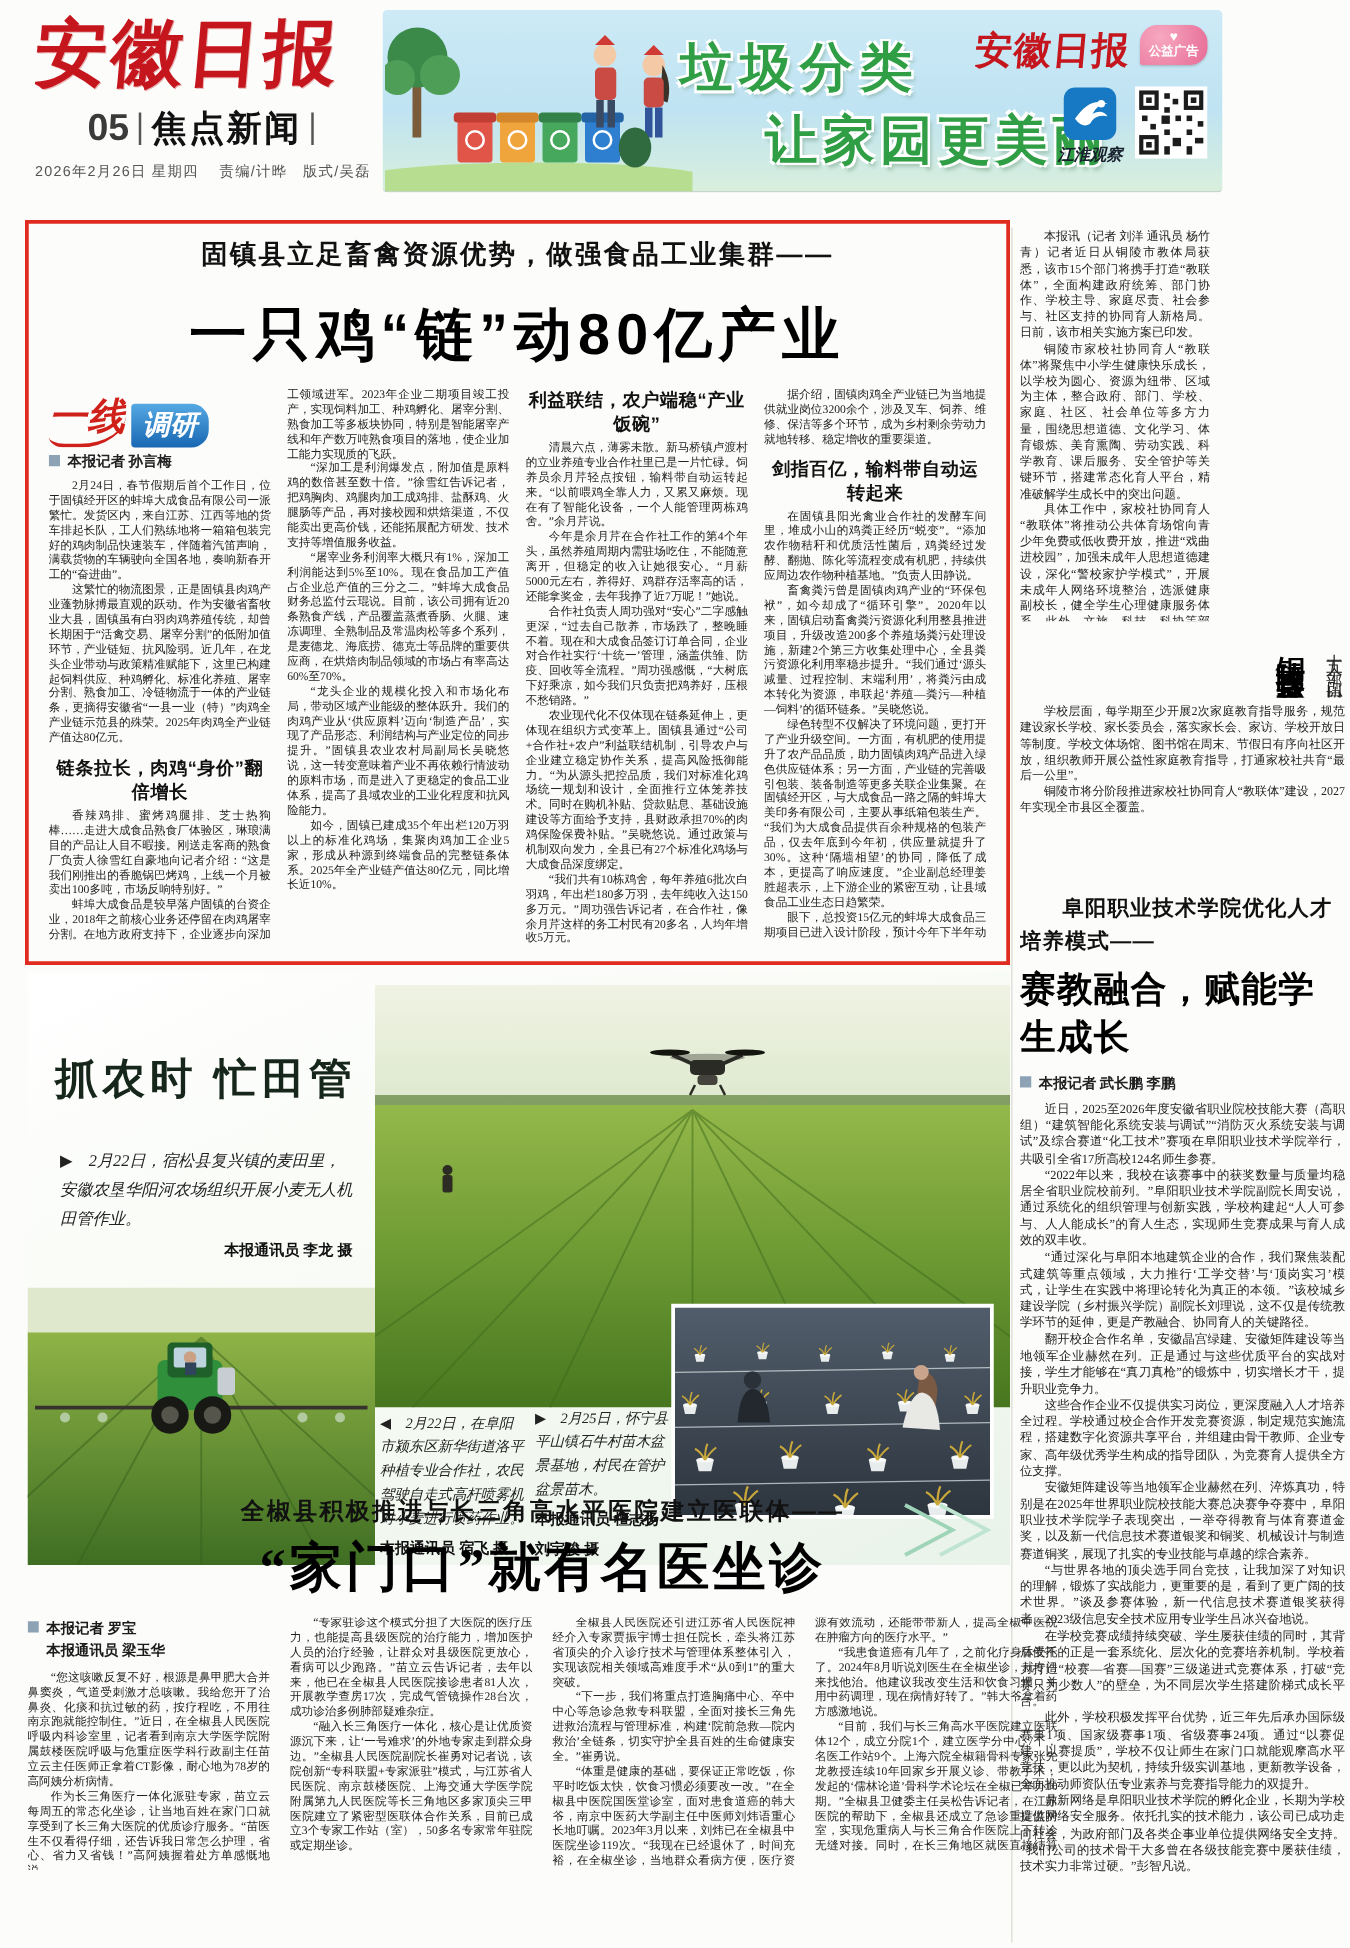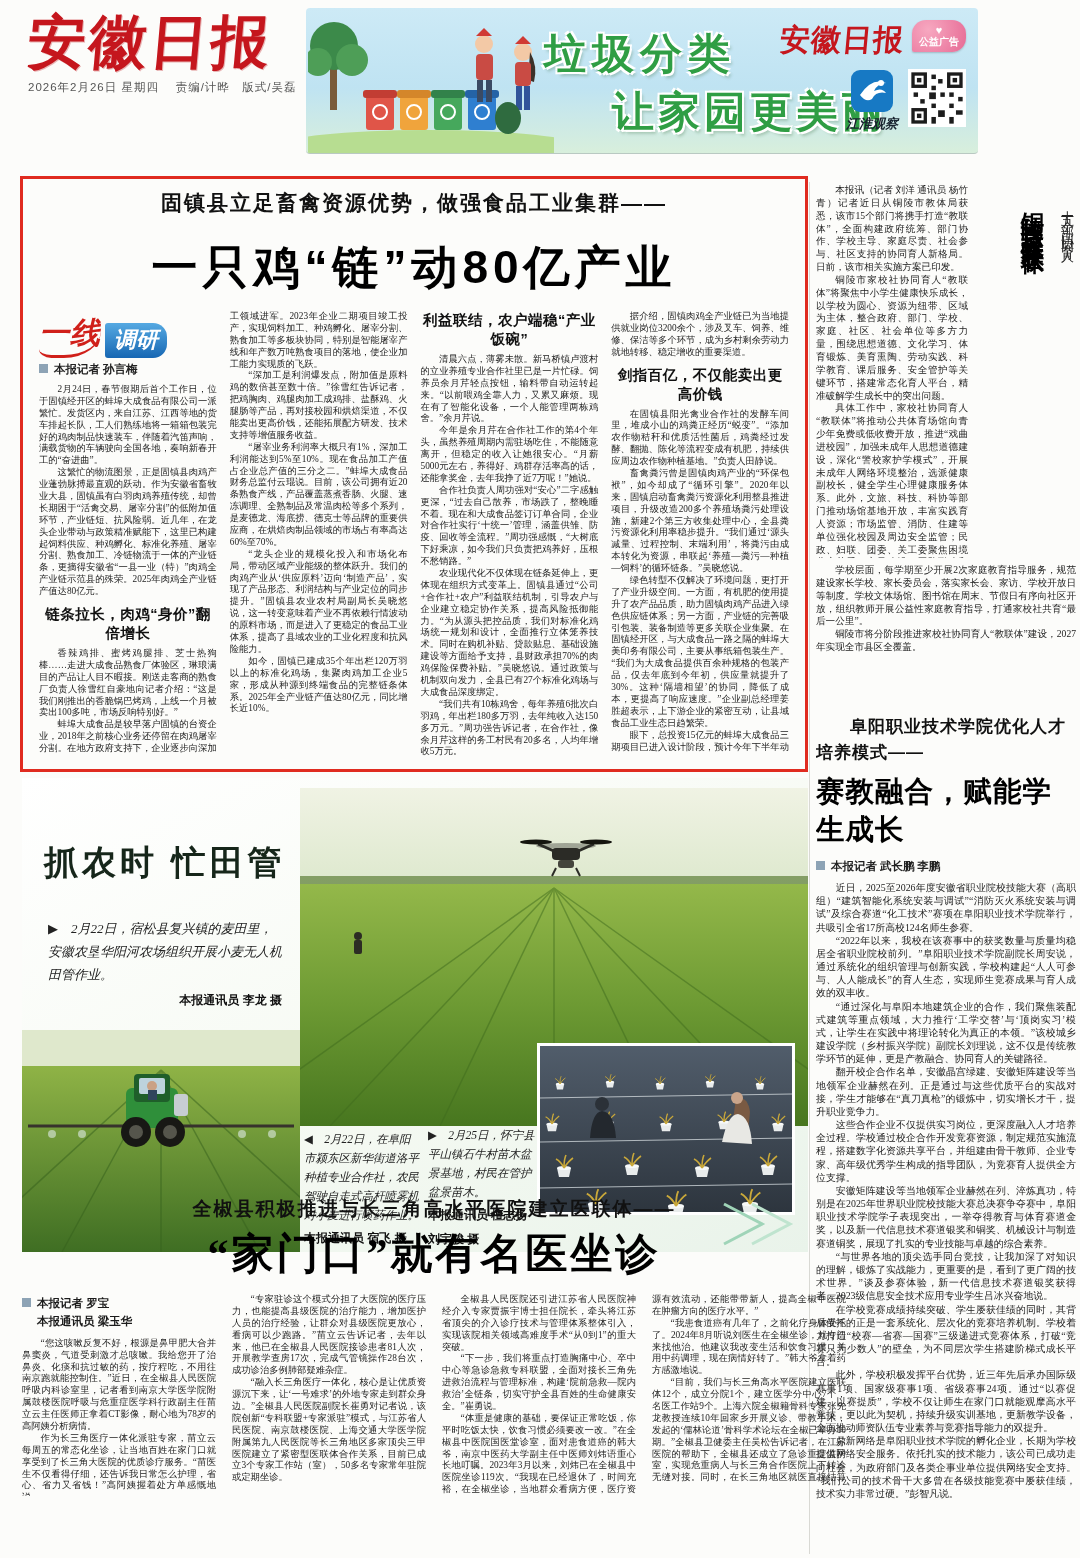--- a/index.html
+++ b/index.html
@@ -49,21 +49,21 @@
                   margin:7px 0 5px; letter-spacing:0.5px; break-inside:avoid; }
   .badge-line { display:flex; align-items:flex-end; gap:4px; margin:2px 0 4px; break-inside:avoid; }
   .dy-red { font-size:30px; font-weight:900; font-style:italic; color:#d0201a; font-family:"Liberation Serif",serif; letter-spacing:1px; border-bottom:3px solid #d0201a; border-radius:0 0 60% 20%; padding-bottom:1px; }
   .dy-blue { font-size:22px; font-weight:700; font-style:italic; color:#fff; background:linear-gradient(180deg,#55a9e2,#1767b3);
              padding:2px 9px 3px; border-radius:3px 14px 14px 3px; }
   .byline { font-family:Liberation Serif, serif; font-size:11.5px; font-weight:700; color:#222; margin:4px 0 7px; break-inside:avoid; }
   .sq { display:inline-block; width:9px; height:9px; background:#8da3b5; margin-right:6px; }
 
   
   .tl { position:absolute; left:816px; top:184px; width:260px; }
-  .tl-top { display:flex; height:374px; overflow:hidden; }
+  .tl-top { display:flex; height:374px; overflow:hidden;flex-direction:column; }
   .tl-body { width:152px; overflow:hidden; }
   .tl p { font-size:9.6px; line-height:1.34; }
   .tl-titles { flex:1; display:flex; flex-direction:row; justify-content:flex-end; gap:10px; padding-top:10px; }
   .v-main { writing-mode:vertical-rl; text-orientation:upright; font-family:"Liberation Serif",serif; font-weight:900;
             font-size:23px; letter-spacing:4px; color:#000; }
   .v-kicker { writing-mode:vertical-rl; text-orientation:upright; font-family:"Liberation Sans",sans-serif;
               font-size:13px; letter-spacing:5px; color:#222; padding-top:6px; }
   .tl-wide { margin-top:6px; height:142px; overflow:hidden; }
 
   
@@ -104,20 +104,26 @@
 
   .vrule { position:absolute; left:809px; top:182px; width:1px; height:1372px; background:#d9d9d4; }
 </style>
 </head>
 <body>
 
 <div class="page">
 
   <header class="masthead">
     <div class="brand-logo">安徽日报</div>
+    <div class="pageline">
+      <span class="pageno">05</span>
+      <span class="pbar"></span>
+      <span class="section-name">焦点新闻</span>
+      <span class="pbar"></span>
+    </div>
     <div class="dateline">
       <span>2026年2月26日 星期四</span>　
       <span>责编/计晔　版式/吴磊</span>
     </div>
   </header>
 
   <div class="banner">
     <svg class="banner-illu" width="246" height="146" viewBox="0 0 246 146">
       <ellipse cx="120" cy="138" rx="150" ry="16" fill="#b7dd91"></ellipse>
       <rect x="22" y="52" width="7" height="50" fill="#7a5b3a"></rect>
@@ -237,21 +243,21 @@
       <p>“屠宰业务利润率大概只有1%，深加工利润能达到5%至10%。现在食品加工产值占企业总产值的三分之二。”蚌埠大成食品财务总监付云琨说。目前，该公司拥有近20条熟食产线，产品覆盖蒸煮香肠、火腿、速冻调理、全熟制品及常温肉松等多个系列，是麦德龙、海底捞、德克士等品牌的重要供应商，在烘焙肉制品领域的市场占有率高达60%至70%。</p>
       <p>“龙头企业的规模化投入和市场化布局，带动区域产业能级的整体跃升。我们的肉鸡产业从‘供应原料’迈向‘制造产品’，实现了产品形态、利润结构与产业定位的同步提升。”固镇县农业农村局副局长吴晓悠说，这一转变意味着产业不再依赖行情波动的原料市场，而是进入了更稳定的食品工业体系，提高了县域农业的工业化程度和抗风险能力。</p>
       <p>如今，固镇已建成35个年出栏120万羽以上的标准化鸡场，集聚肉鸡加工企业5家，形成从种源到终端食品的完整链条体系。2025年全产业链产值达80亿元，同比增长近10%。</p>
       <h3>利益联结，农户端稳“产业饭碗”</h3>
       <p>清晨六点，薄雾未散。新马桥镇卢渡村的立业养殖专业合作社里已是一片忙碌。饲养员余月芹轻点按钮，输料带自动运转起来。“以前喂鸡全靠人力，又累又麻烦。现在有了智能化设备，一个人能管理两栋鸡舍。”余月芹说。</p>
       <p>今年是余月芹在合作社工作的第4个年头，虽然养殖周期内需驻场吃住，不能随意离开，但稳定的收入让她很安心。“月薪5000元左右，养得好、鸡群存活率高的话，还能拿奖金，去年我挣了近7万呢！”她说。</p>
       <p>合作社负责人周功强对“安心”二字感触更深，“过去自己散养，市场跌了，整晚睡不着。现在和大成食品签订订单合同，企业对合作社实行‘十统一’管理，涵盖供雏、防疫、回收等全流程。”周功强感慨，“大树底下好乘凉，如今我们只负责把鸡养好，压根不愁销路。”</p>
       <p>农业现代化不仅体现在链条延伸上，更体现在组织方式变革上。固镇县通过“公司+合作社+农户”利益联结机制，引导农户与企业建立稳定协作关系，提高风险抵御能力。“为从源头把控品质，我们对标准化鸡场统一规划和设计，全面推行立体笼养技术。同时在购机补贴、贷款贴息、基础设施建设等方面给予支持，县财政承担70%的肉鸡保险保费补贴。”吴晓悠说。通过政策与机制双向发力，全县已有27个标准化鸡场与大成食品深度绑定。</p>
       <p>“我们共有10栋鸡舍，每年养殖6批次白羽鸡，年出栏180多万羽，去年纯收入达150多万元。”周功强告诉记者，在合作社，像余月芹这样的务工村民有20多名，人均年增收5万元。</p>
       <p>据介绍，固镇肉鸡全产业链已为当地提供就业岗位3200余个，涉及叉车、饲养、维修、保洁等多个环节，成为乡村剩余劳动力就地转移、稳定增收的重要渠道。</p>
-      <h3>剑指百亿，不仅能卖出更高价钱</h3>
+      <h3>剑指百亿，输料带自动运转起来</h3>
       <p>在固镇县阳光禽业合作社的发酵车间里，堆成小山的鸡粪正经历“蜕变”。“添加农作物秸秆和优质活性菌后，鸡粪经过发酵、翻抛、陈化等流程变成有机肥，持续供应周边农作物种植基地。”负责人田静说。</p>
       <p>畜禽粪污曾是固镇肉鸡产业的“环保包袱”，如今却成了“循环引擎”。2020年以来，固镇启动畜禽粪污资源化利用整县推进项目，升级改造200多个养殖场粪污处理设施，新建2个第三方收集处理中心，全县粪污资源化利用率稳步提升。“我们通过‘源头减量、过程控制、末端利用’，将粪污由成本转化为资源，串联起‘养殖—粪污—种植—饲料’的循环链条。”吴晓悠说。</p>
       <p>绿色转型不仅解决了环境问题，更打开了产业升级空间。一方面，有机肥的使用提升了农产品品质，助力固镇肉鸡产品进入绿色供应链体系；另一方面，产业链的完善吸引包装、装备制造等更多关联企业集聚。在固镇经开区，与大成食品一路之隔的蚌埠大美印务有限公司，主要从事纸箱包装生产。“我们为大成食品提供百余种规格的包装产品，仅去年底到今年初，供应量就提升了30%。这种‘隔墙相望’的协同，降低了成本，更提高了响应速度。”企业副总经理姜胜超表示，上下游企业的紧密互动，让县域食品工业生态日趋繁荣。</p>
       <p>眼下，总投资15亿元的蚌埠大成食品三期项目已进入设计阶段，预计今年下半年动工，固镇经开区专门为项目建设扩容了供电、供水能力。“这些年，政府对我们的支持力度特别大，光是技术改造补贴就有数千万元，企业有信心将业务做大做强。”付云琨说，三期项目建成后，预计年产肉制品约8万吨，将进一步壮大食品业务体量。</p>
 
     </div>
   </section>
 
   <div class="vrule"></div>
 

